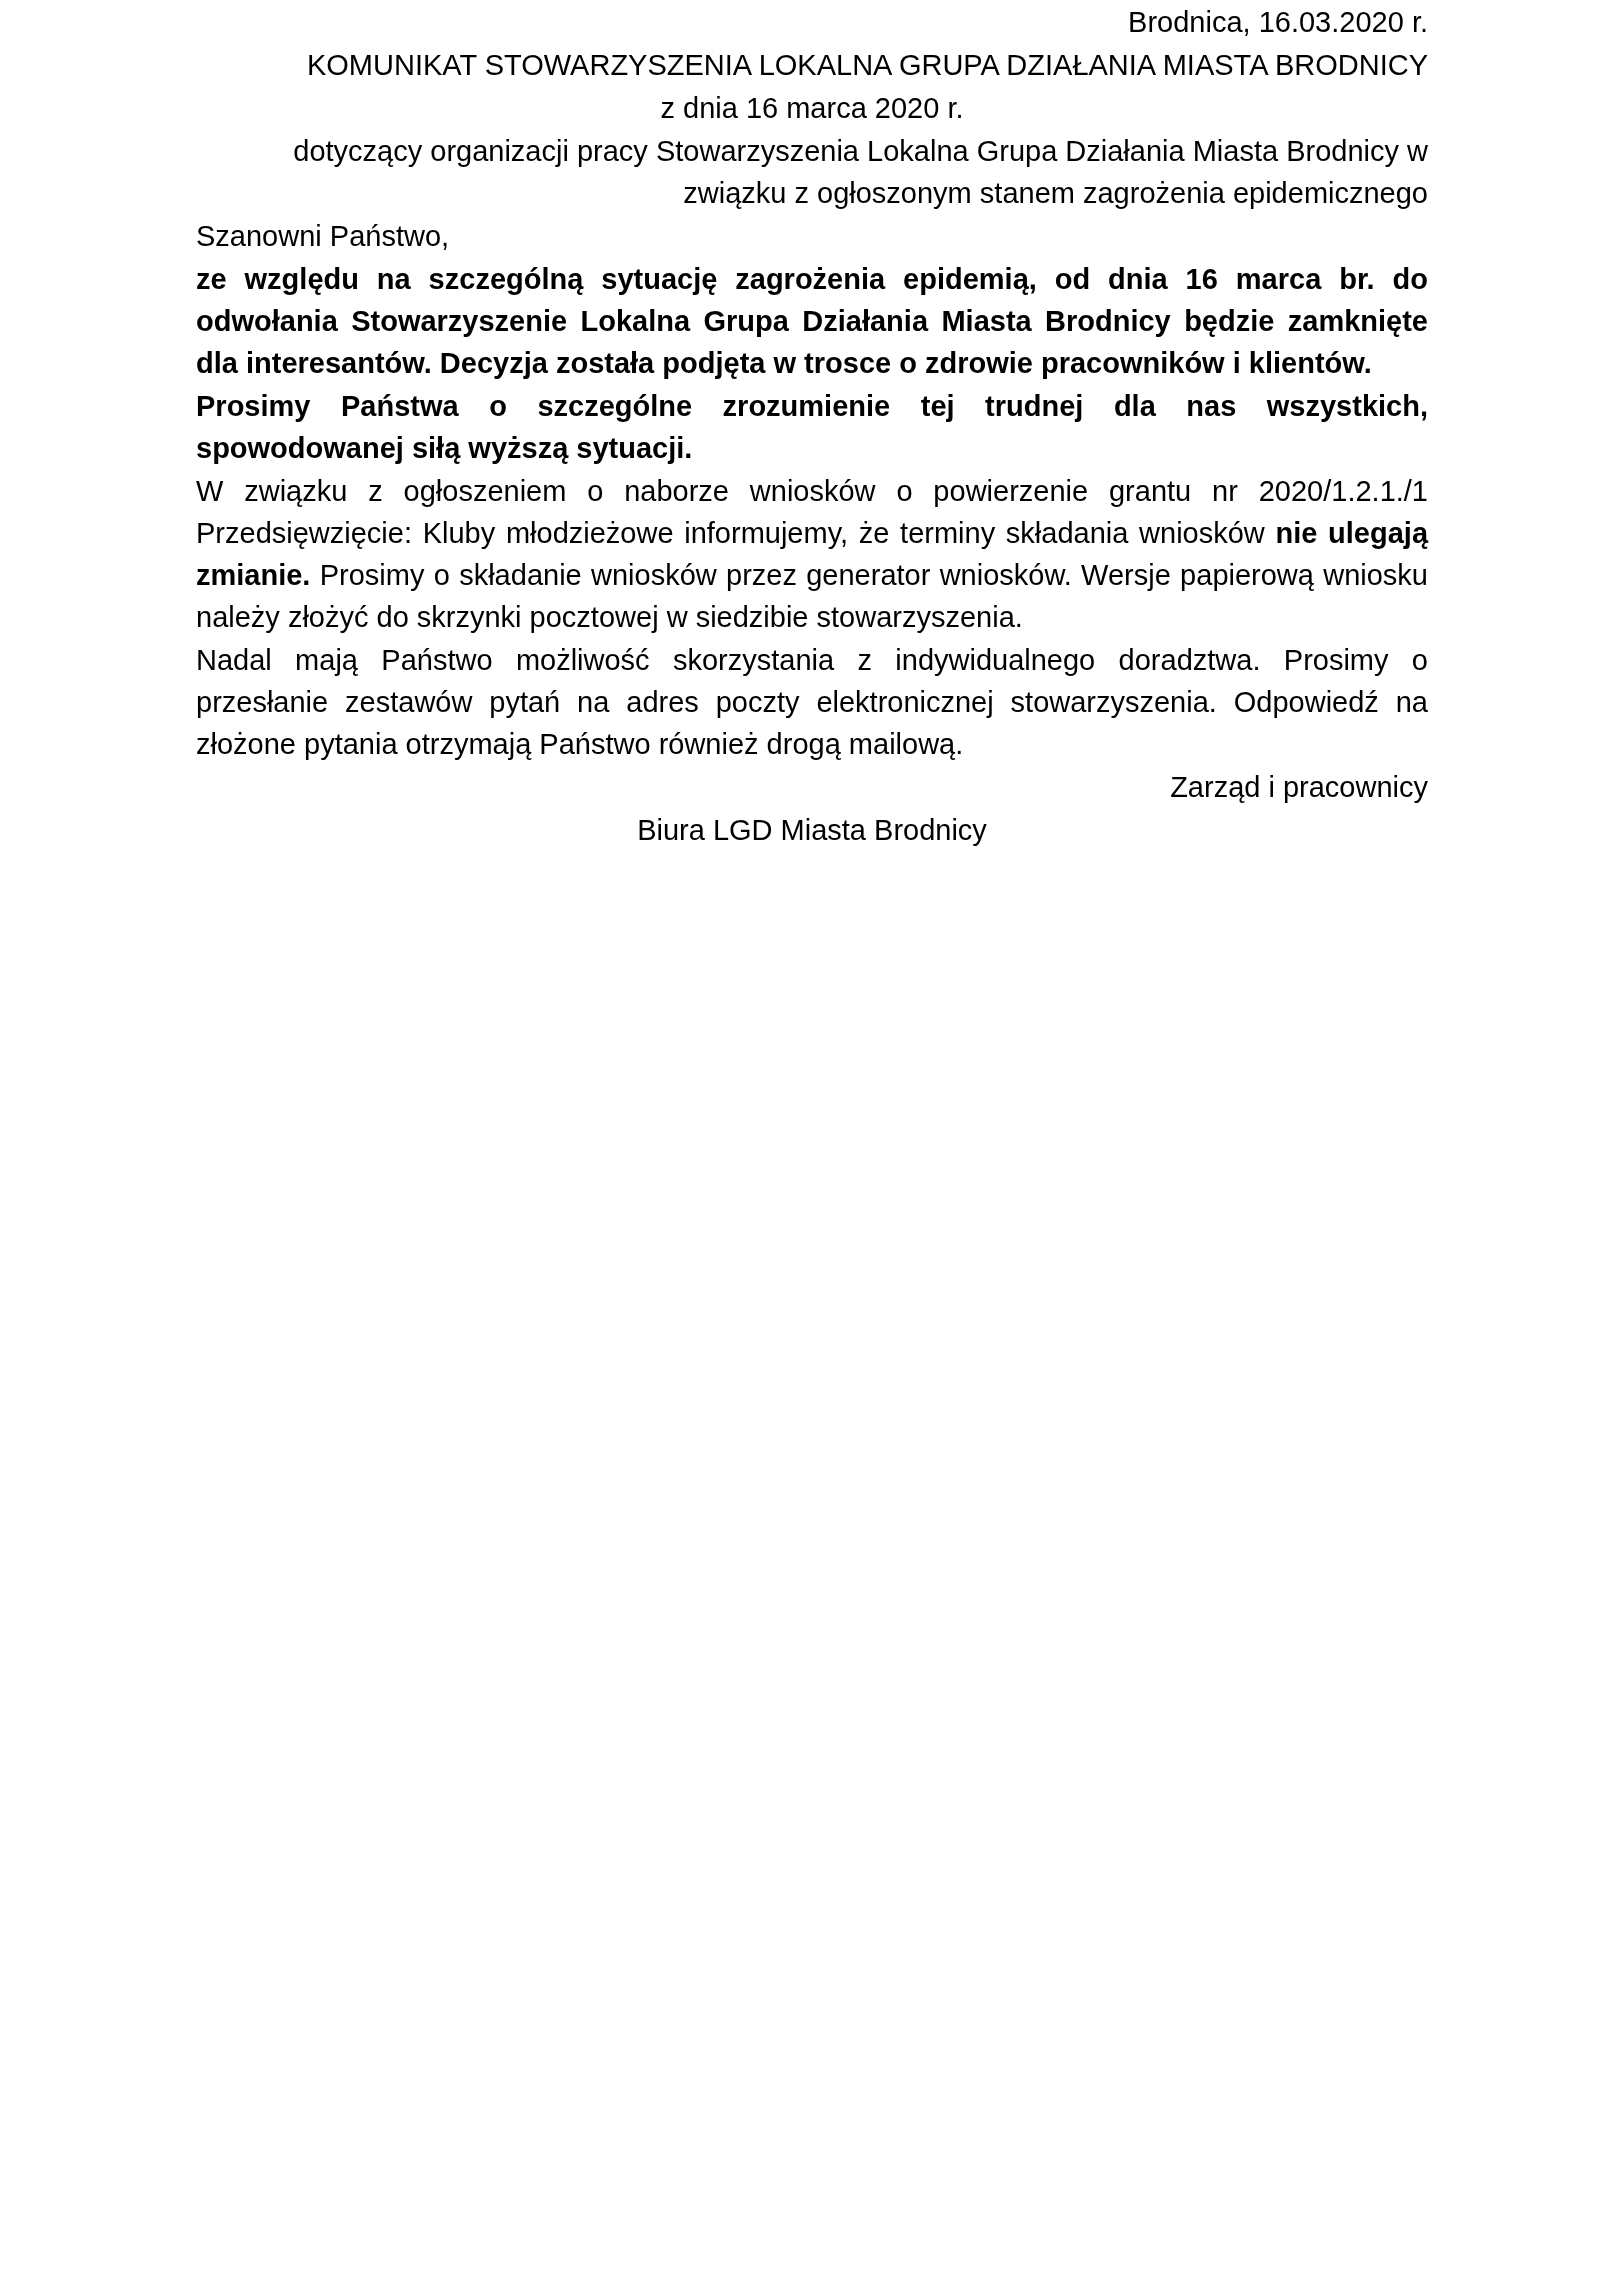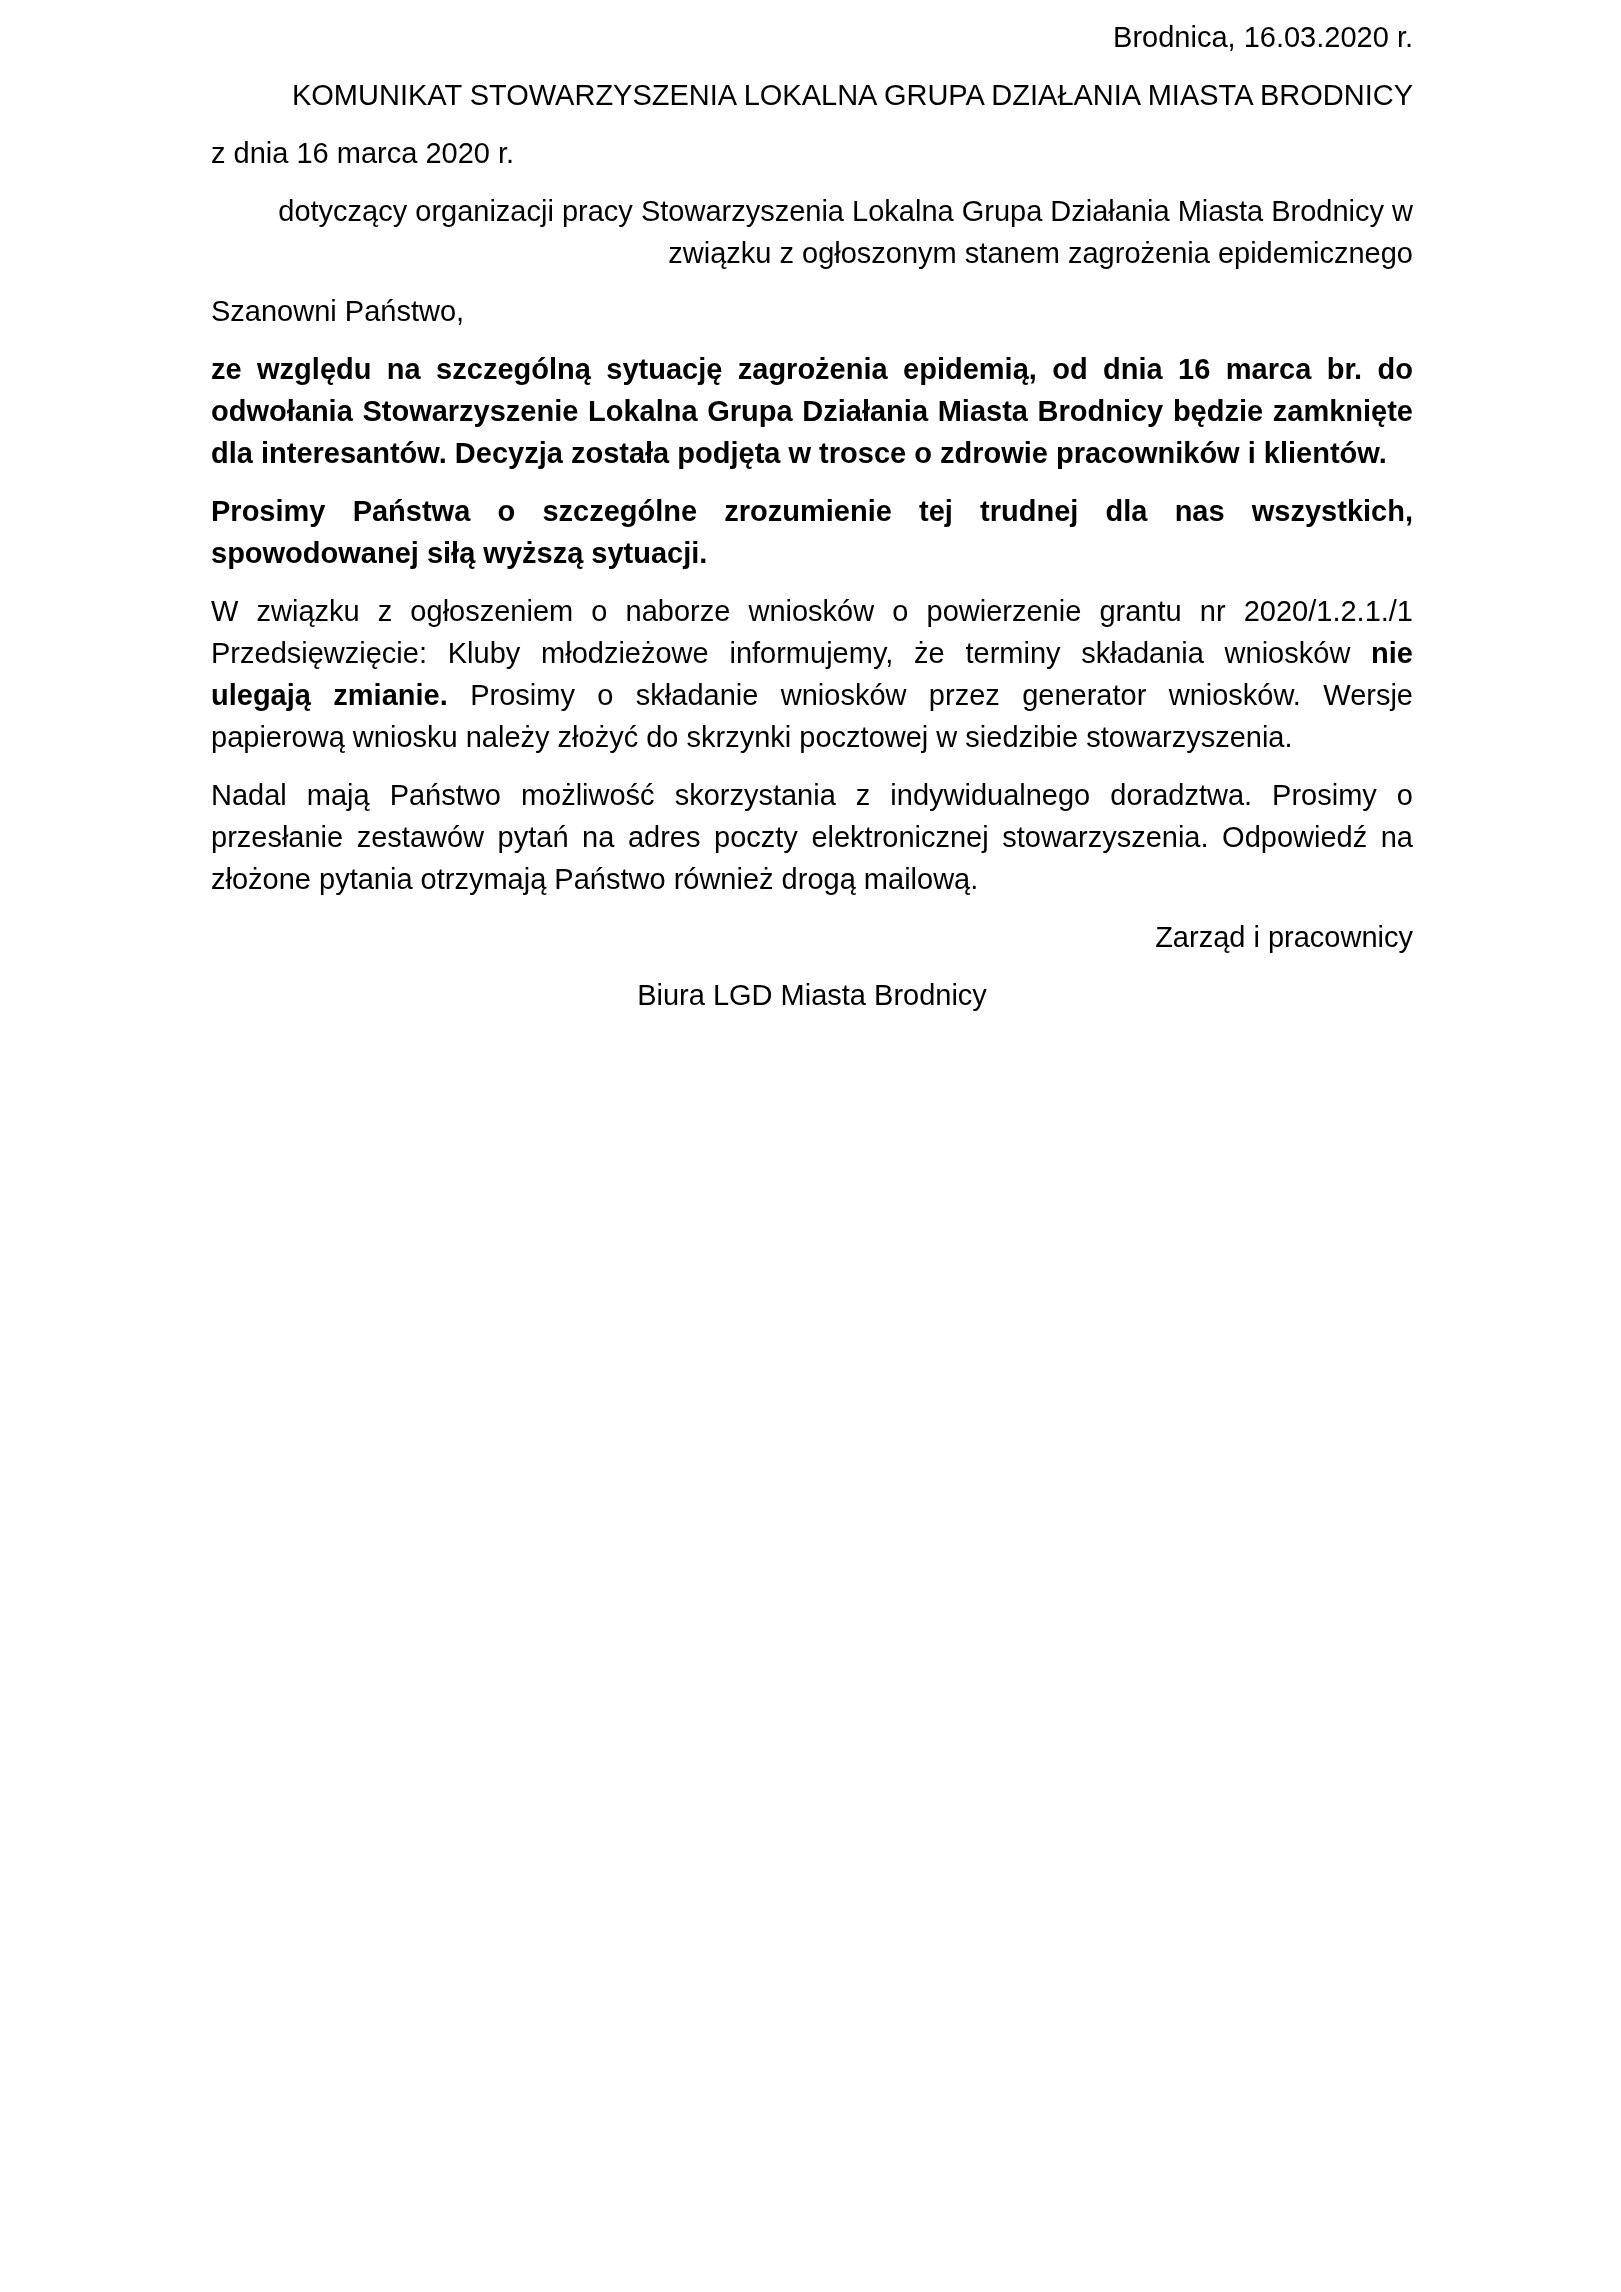--- a/index.html
+++ b/index.html
@@ -15,32 +15,33 @@
     background: #ffffff;
     color: #000000;
     font-family: "Liberation Sans", sans-serif;
     font-size: 29px;
     line-height: 42px;
     box-sizing: border-box;
     padding: 0 192px 0 195px;
     overflow: hidden;
   }
   .page p {
-    margin: 16px;
+    margin: 1px;
   }
   .date-line {
     margin-top: 189px;
     text-align: right;
   }
   .letter-title {
     margin-top: 149px;
     text-align: right;
   }
   .letter-date {
     margin-top: 23.5px;
+    text-align: center;
   }
   .letter-subject {
     margin-top: 22.5px;
     text-align: right;
   }
   .salutation {
     margin-top: 84px;
     text-align: left;
   }
   .body-par {

